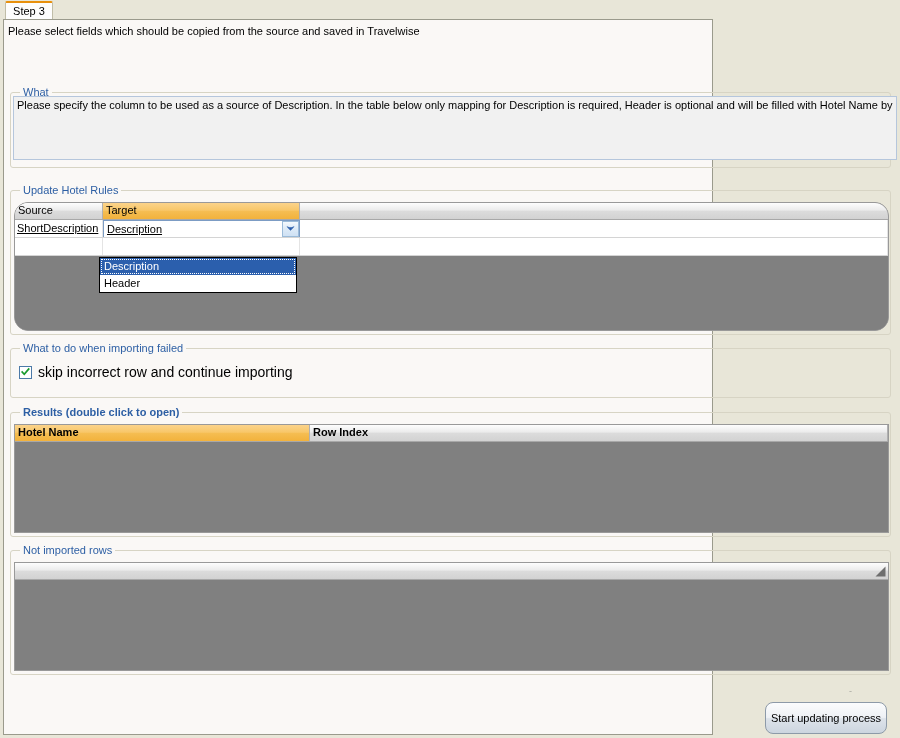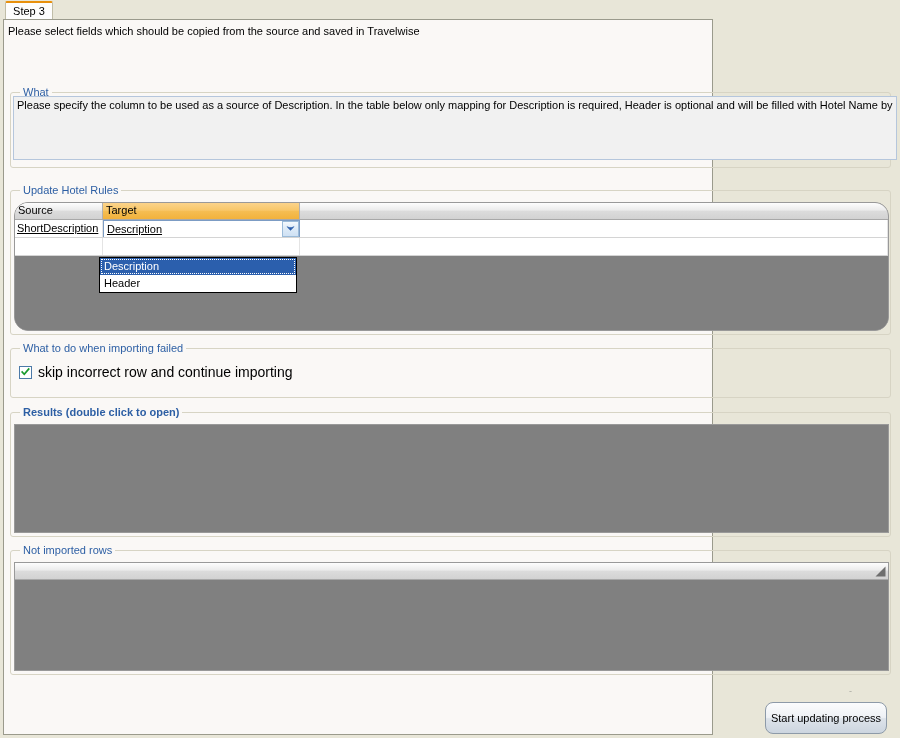--- a/index.html
+++ b/index.html
@@ -320,20 +320,24 @@
           </svg>
         </span>
         <span class="chklabel">skip incorrect row and continue importing</span>
       </div>
     </div>
 
     <div class="gbox" style="left:6px; top:392px; width:881px; height:125px;font-weight:bold;">
       <span class="gtitle">Results (double click to open)</span>
 
       <div class="grid" style="left:3px; top:11px; width:875px; height:109px;">
+        <div class="grid-head">
+          <div class="hcell amber" style="width:295px;">Hotel Name</div>
+          <div class="hcell" style="flex:1;">Row Index</div>
+        </div>
         <div class="grid-body" style="height:91px;"></div>
       </div>
     </div>
 
     <div class="gbox" style="left:6px; top:530px; width:881px; height:125px;">
       <span class="gtitle">Not imported rows</span>
 
       <div class="grid" style="left:3px; top:11px; width:875px; height:109px;">
         <div class="grid-head">
           <div class="hcell" style="flex:1; border-right:none;"></div>

